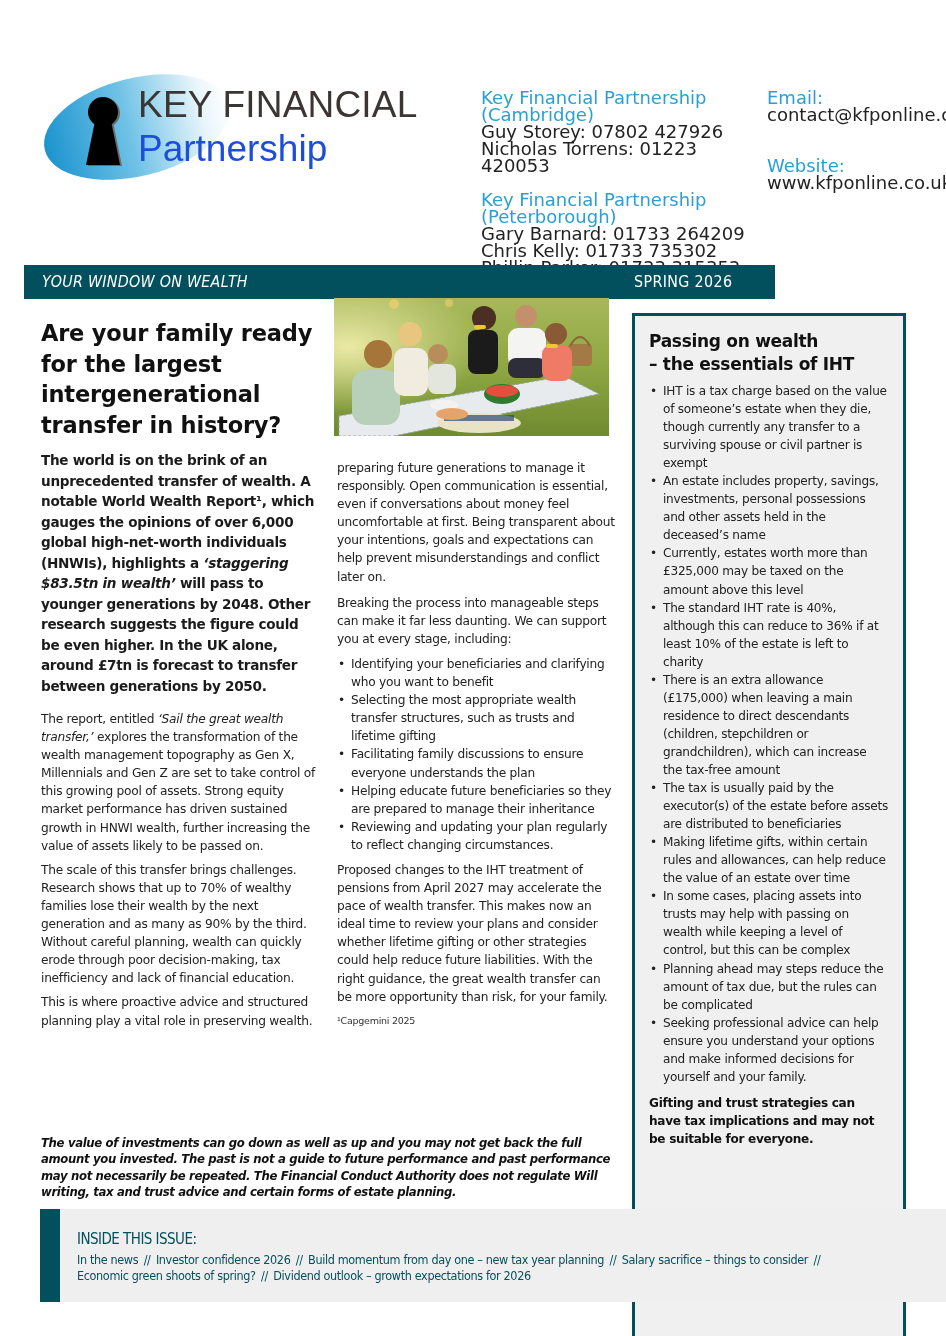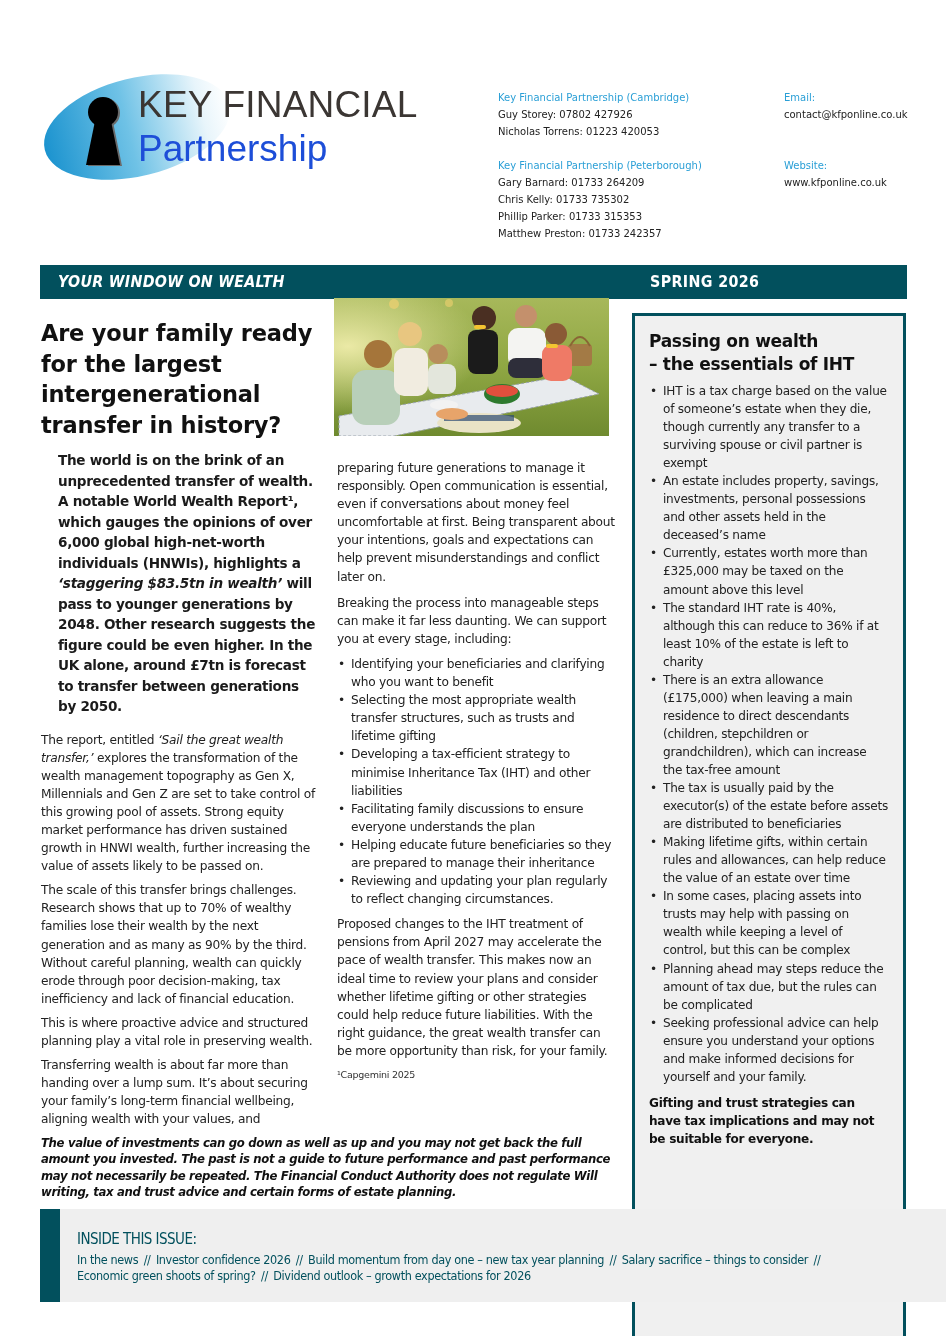--- a/index.html
+++ b/index.html
@@ -8,38 +8,38 @@
 
   
   .logo { position: absolute; left: 38px; top: 72px; width: 360px; height: 110px; }
   .logo-ellipse { position: absolute; left: 4px; top: 6px; width: 190px; height: 98px; border-radius: 50%;
     background: linear-gradient(90deg, #1b93cf 0%, #6fc2e6 45%, #e8f5fb 85%, #ffffff 100%);
     transform: rotate(-14deg); }
   .logo-keyhole { position: absolute; left: 46px; top: 24px; width: 40px; height: 72px; }
   .logo-text-1 { position: absolute; left: 100px; top: 12px; font-size: 37px; color: #3b3633; letter-spacing: 0.2px; white-space: nowrap; }
   .logo-text-2 { position: absolute; left: 100px; top: 56px; font-size: 37px; color: #1d4ed8; white-space: nowrap; }
 
-  .contacts { position: absolute; top: 89px; font-family: "DejaVu Sans", sans-serif; font-size: 10px; line-height: 17px; color: #222; margin-left: 17px; }
+  .contacts { position: absolute; top: 89px; font-family: "DejaVu Sans", sans-serif; font-size: 18px; line-height: 17px; color: #222; }
   .contacts .head { color: #2a9fd6; font-weight: normal; }
   .contacts .block { margin-bottom: 17px; }
   .col-office { left: 481px; width: 270px; }
   .col-contact { left: 767px; width: 160px; }
 
   
-  .banner { position: absolute; left: 40px; top: 265px; width: 867px; height: 34px; background: #02505d; color: #fff; font-weight: bold; }
+  .banner { position: absolute; left: 24px; top: 265px; width: 751px; height: 34px; background: #02505d; color: #fff; }
   .banner-left { position: absolute; left: 18px; top: 8px; font-family: "DejaVu Sans", sans-serif; font-style: italic; font-size: 15.5px; letter-spacing: 0.3px; transform: scaleX(0.92); transform-origin: left; }
   .banner-right { position: absolute; left: 610px; top: 8px; font-family: "DejaVu Sans", sans-serif; font-size: 15.5px; letter-spacing: 0.4px; transform: scaleX(0.92); transform-origin: left; }
 
   
   .photo { position: absolute; left: 334px; top: 298px; width: 275px; height: 138px; overflow: hidden; }
 
   
   .col1 { position: absolute; left: 41px; top: 318px; width: 275px; }
   .headline { font-family: "DejaVu Sans", sans-serif; font-size: 22.5px; line-height: 30.5px; font-weight: bold; color: #111; letter-spacing: -0.2px; }
-  .lead { margin-top: 10px; font-family: "DejaVu Sans", sans-serif; font-weight: bold; font-size: 13.6px; line-height: 20.5px; color: #1b1b1b; letter-spacing: -0.3px; margin-left: 17px; }
+  .lead { margin-top: 10px; font-family: "DejaVu Sans", sans-serif; font-weight: bold; font-size: 13.6px; line-height: 20.5px; color: #1b1b1b; letter-spacing: -0.3px; }
   .body-text { font-family: "DejaVu Sans", sans-serif; font-size: 12.2px; line-height: 18.1px; color: #222; letter-spacing: -0.25px; }
   .body-text p { margin-top: 6px; }
   .col1 .body-text { margin-top: 14px; }
 
   
   .col2 { position: absolute; left: 337px; top: 453px; width: 278px; }
   .col2 p + p { margin-top: 8px; }
   .bullets { list-style: none; margin-top: 7px; margin-bottom: 7px; }
   .bullets li { position: relative; padding-left: 14px; }
   .bullets li::before { content: "•"; position: absolute; left: 1px; top: 0; }
@@ -154,31 +154,29 @@
   </svg>
 </div>
 
 <div class="col1">
   <h1 class="headline">Are your family ready for the largest intergenerational transfer in history?</h1>
   <p class="lead"><span>The world is on the brink of an unprecedented transfer of wealth. A notable World Wealth Report¹, which gauges the opinions of over 6,000 global high-net-worth individuals (HNWIs), highlights a </span><i>‘staggering $83.5tn in wealth’</i><span> will pass to younger generations by 2048. Other research suggests the figure could be even higher. In the UK alone, around £7tn is forecast to transfer between generations by 2050.</span></p>
   <div class="body-text">
     <p><span>The report, entitled </span><i>‘Sail the great wealth transfer,’</i><span> explores the transformation of the wealth management topography as Gen X, Millennials and Gen Z are set to take control of this growing pool of assets. Strong equity market performance has driven sustained growth in HNWI wealth, further increasing the value of assets likely to be passed on.</span></p>
     <p>The scale of this transfer brings challenges. Research shows that up to 70% of wealthy families lose their wealth by the next generation and as many as 90% by the third. Without careful planning, wealth can quickly erode through poor decision-making, tax inefficiency and lack of financial education.</p>
     <p>This is where proactive advice and structured planning play a vital role in preserving wealth.</p>
-    <p>Transferring wealth is about far more than handing over a lump sum. It’s about securing your family’s long-term financial wellbeing, aligning wealth with your values, and</p>
   </div>
 </div>
 
 <div class="col2 body-text">
   <p>preparing future generations to manage it responsibly. Open communication is essential, even if conversations about money feel uncomfortable at first. Being transparent about your intentions, goals and expectations can help prevent misunderstandings and conflict later on.</p>
   <p>Breaking the process into manageable steps can make it far less daunting. We can support you at every stage, including:</p>
   <ul class="bullets">
     <li>Identifying your beneficiaries and clarifying who you want to benefit</li>
     <li>Selecting the most appropriate wealth transfer structures, such as trusts and lifetime gifting</li>
-    <li>Developing a tax-efficient strategy to minimise Inheritance Tax (IHT) and other liabilities</li>
     <li>Facilitating family discussions to ensure everyone understands the plan</li>
     <li>Helping educate future beneficiaries so they are prepared to manage their inheritance</li>
     <li>Reviewing and updating your plan regularly to reflect changing circumstances.</li>
   </ul>
   <p>Proposed changes to the IHT treatment of pensions from April 2027 may accelerate the pace of wealth transfer. This makes now an ideal time to review your plans and consider whether lifetime gifting or other strategies could help reduce future liabilities. With the right guidance, the great wealth transfer can be more opportunity than risk, for your family.</p>
   <div class="footnote">¹Capgemini 2025</div>
 </div>
 
 <div class="sidebox">
   <div class="sidebox-title">

